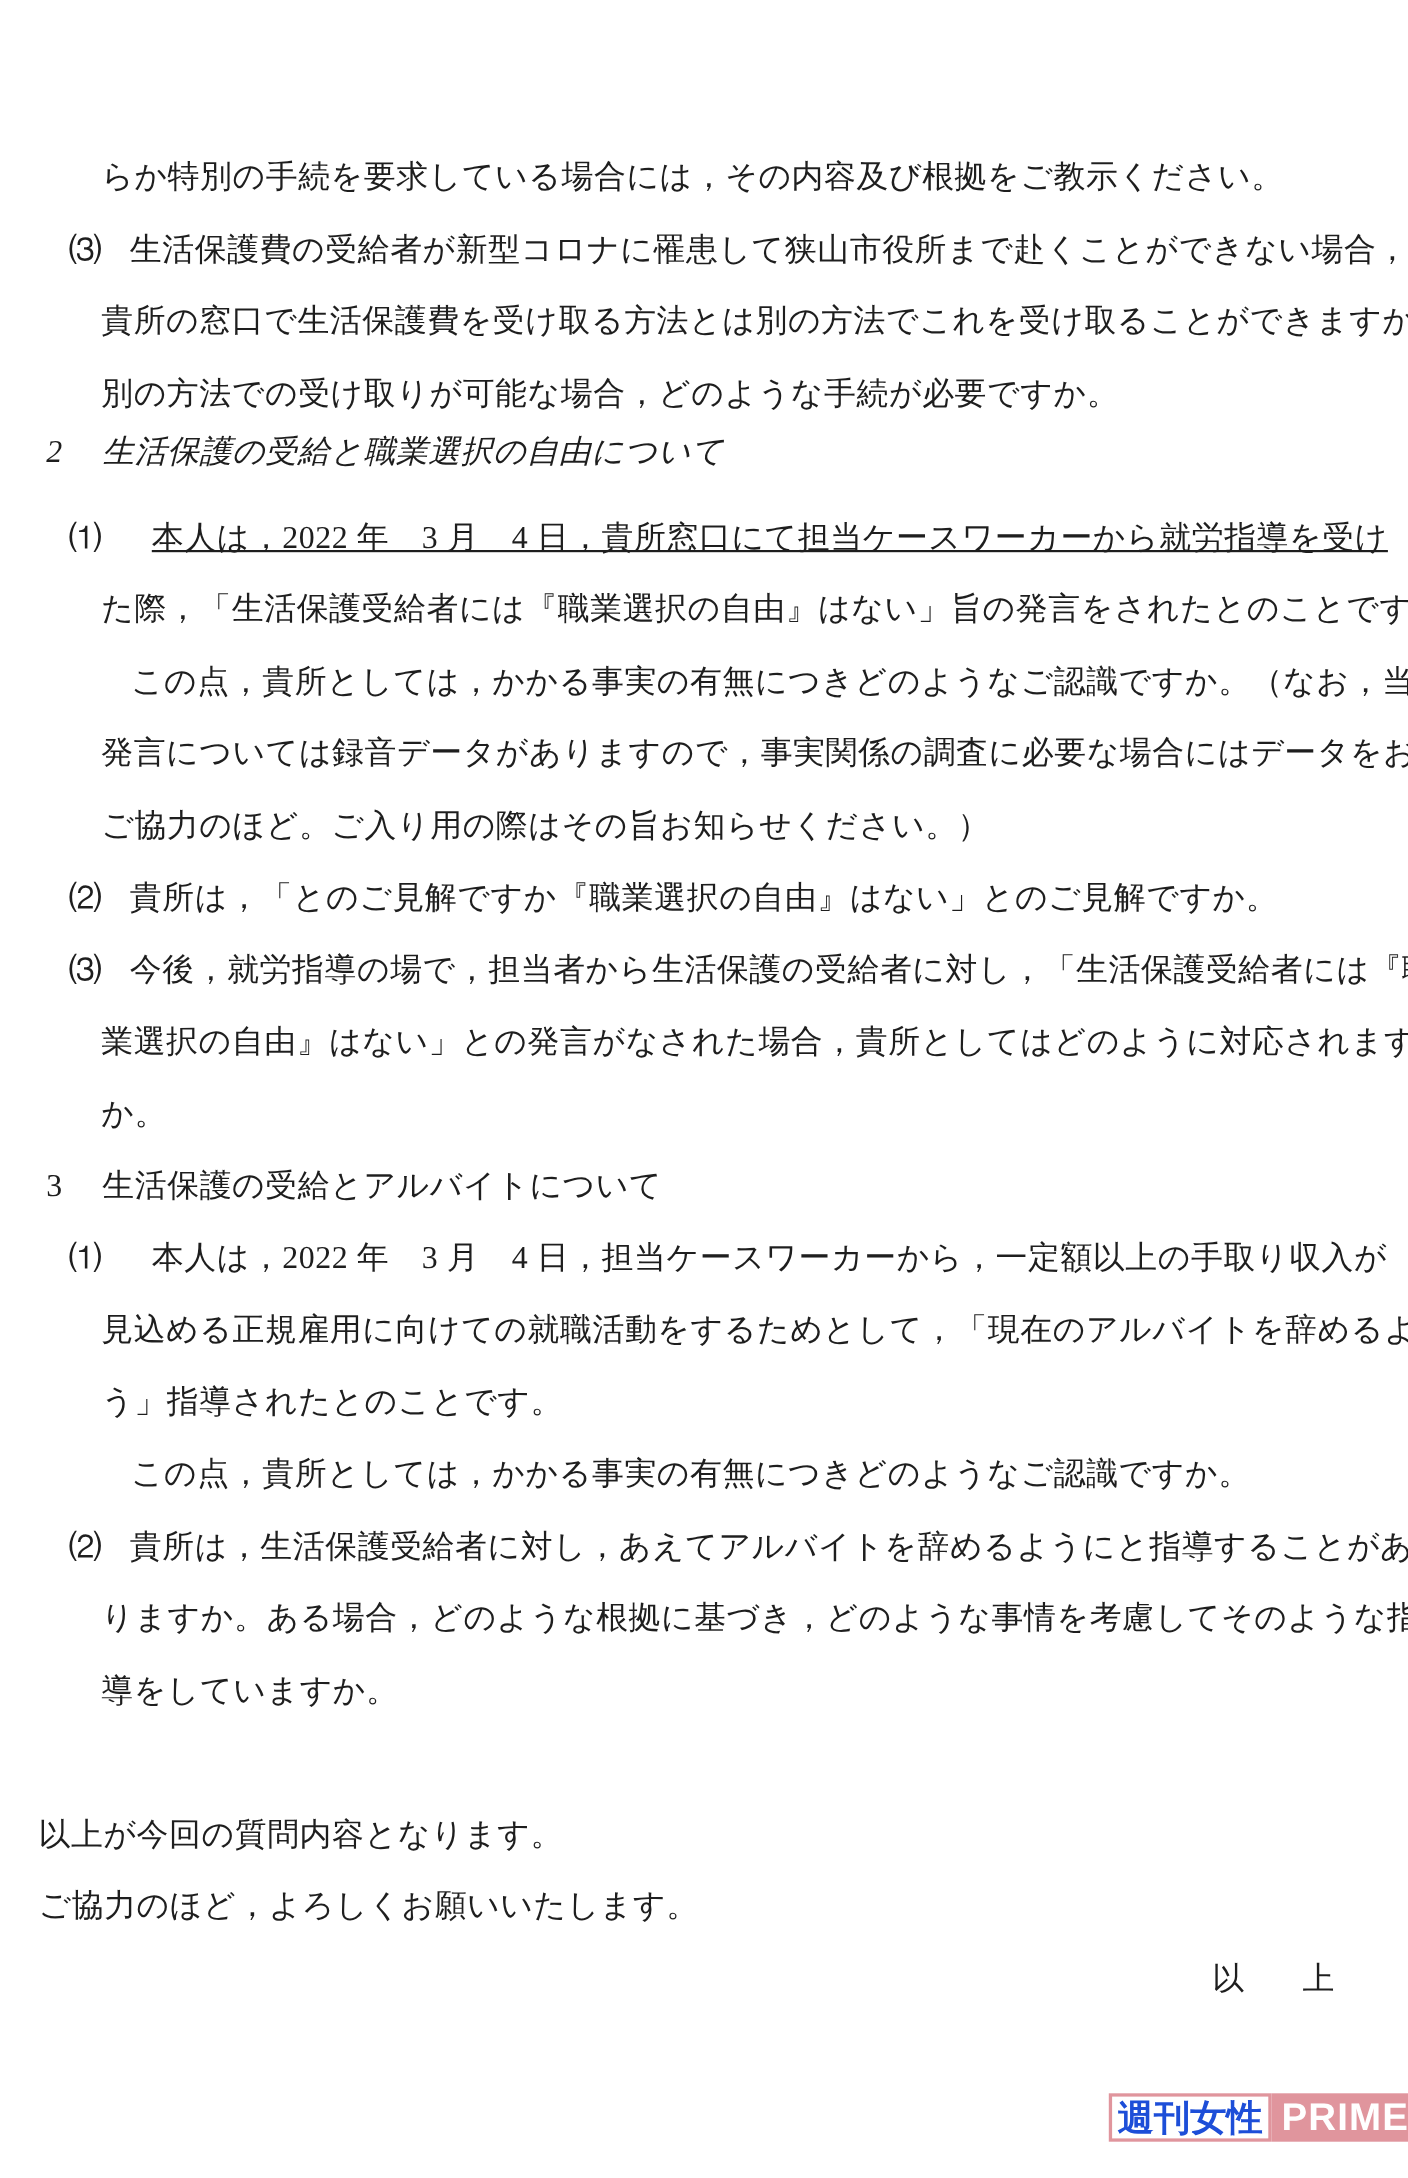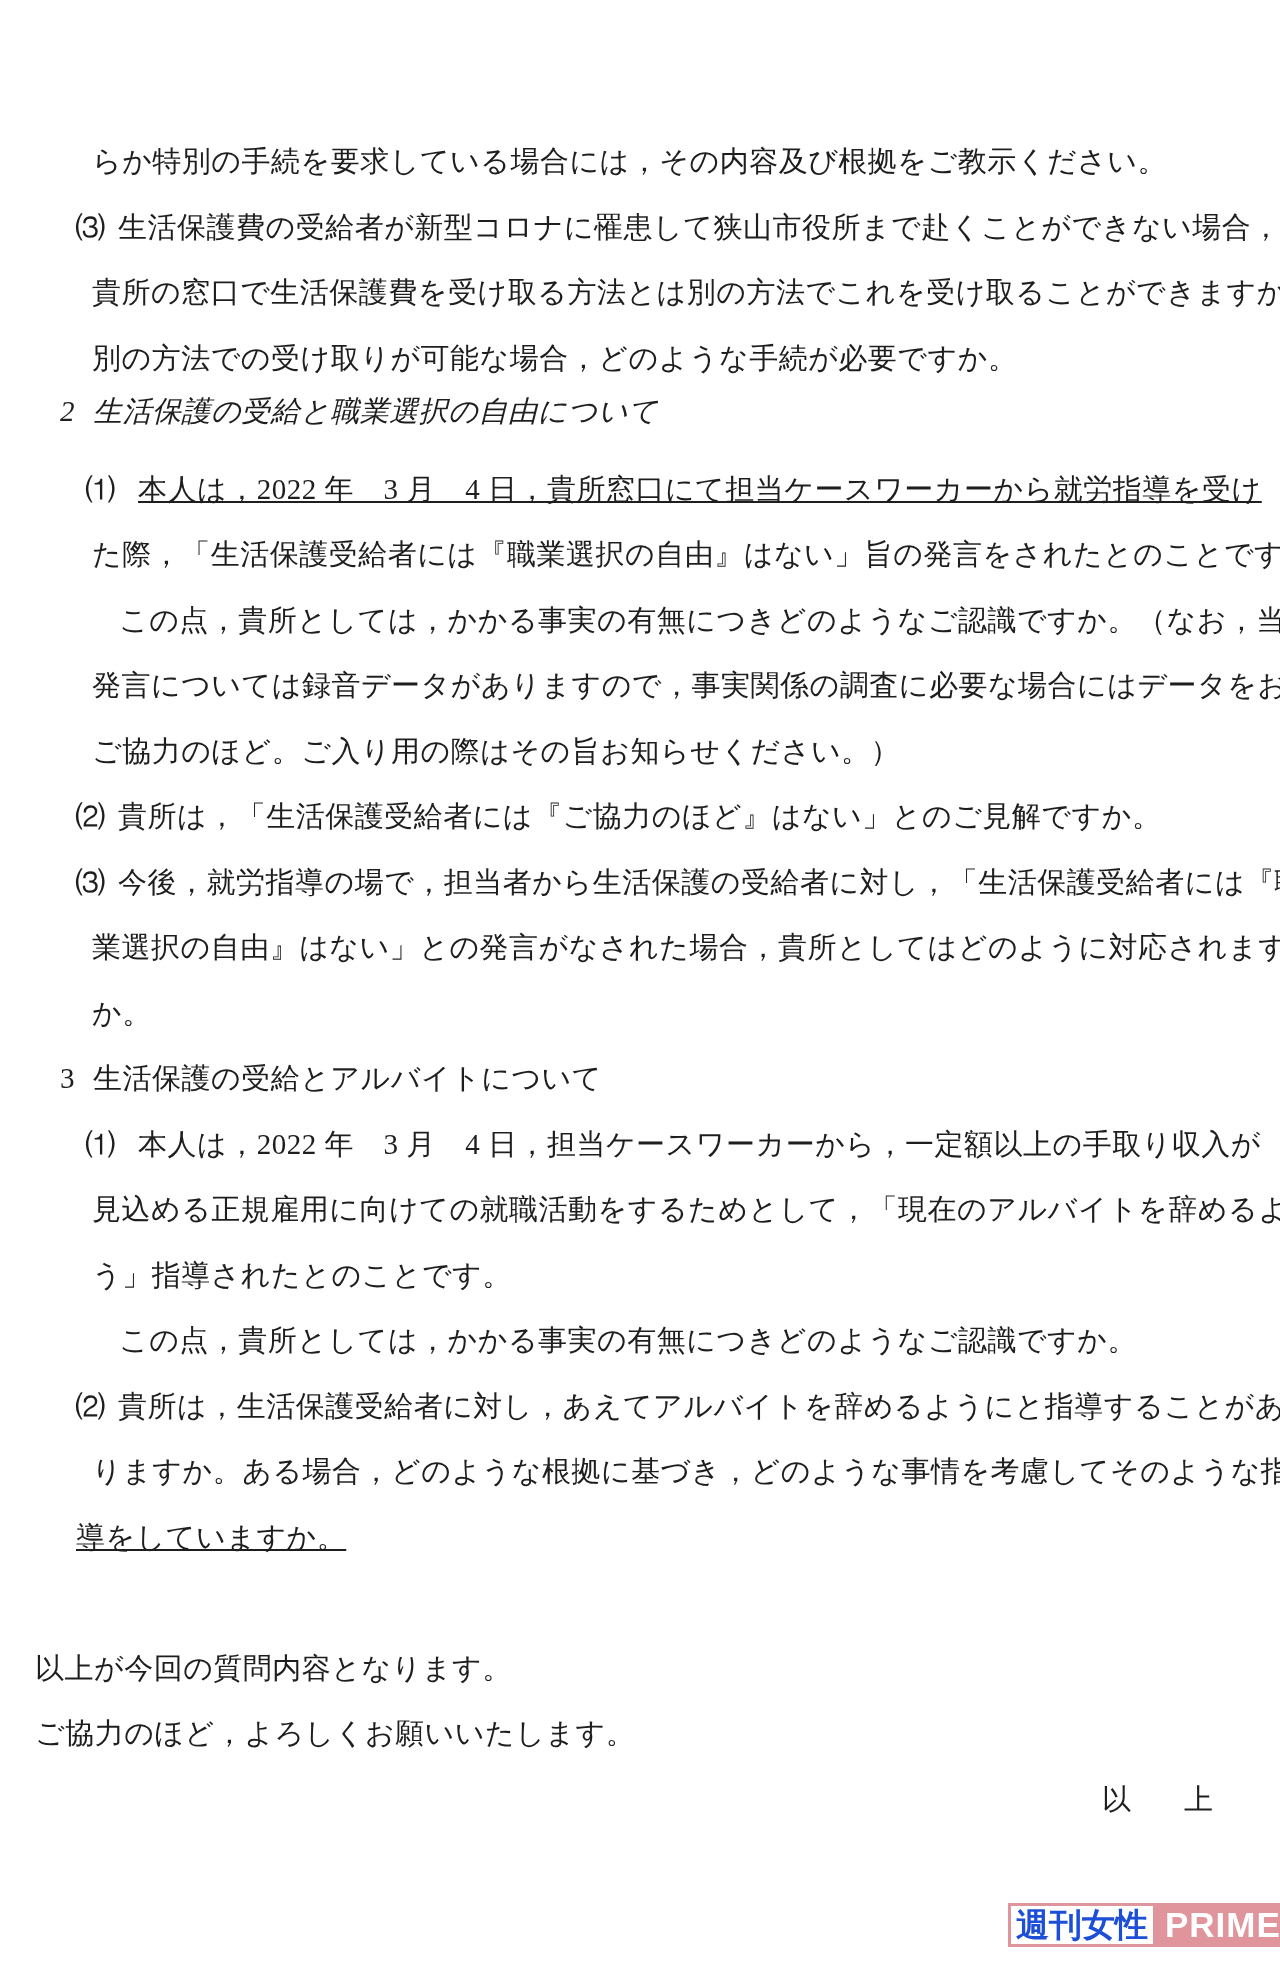--- a/index.html
+++ b/index.html
@@ -5,21 +5,20 @@
   html, body { margin: 0; padding: 0; background: #ffffff; }
   .page {
     position: relative;
     width: 1280px;
     height: 1980px;
     background: #ffffff;
     overflow: hidden;
     font-family: "Liberation Serif", "DejaVu Serif", serif;
     color: #1e1e1e;
     font-size: 29px;
-    text-align: center;
   }
   .line {
     position: absolute;
     height: 38px;
     line-height: 38px;
     white-space: pre;
     letter-spacing: 0.5px;
   }
   .marker { display: inline-block; vertical-align: top; }
   .indent-section .marker   { width: 51px; }
@@ -65,32 +64,32 @@
       <div class="line indent-cont" style="top: 142px; left: 92px;"><span>らか特別の手続を要求している場合には，その内容及び根拠をご教示ください。</span></div>
       <div class="line indent-item" style="top: 208px; left: 63px;"><span class="marker">⑶</span><span>生活保護費の受給者が新型コロナに罹患して狭山市役所まで赴くことができない場合，</span></div>
       <div class="line indent-cont" style="top: 273px; left: 92px;"><span>貴所の窓口で生活保護費を受け取る方法とは別の方法でこれを受け取ることができますか。</span></div>
       <div class="line indent-cont" style="top: 339px; left: 92px;"><span>別の方法での受け取りが可能な場合，どのような手続が必要ですか。</span></div>
       <div class="line indent-section" style="top: 392px; left: 42px; font-style: italic;"><span class="marker">2</span><span>生活保護の受給と職業選択の自由について</span></div>
       <div class="line indent-item-wide" style="top: 470px; left: 63px; text-decoration: underline;"><span class="marker">⑴</span><span>本人は，2022 年　3 月　4 日，貴所窓口にて担当ケースワーカーから就労指導を受け</span></div>
       <div class="line indent-cont" style="top: 535px; left: 92px;"><span>た際，「生活保護受給者には『職業選択の自由』はない」旨の発言をされたとのことです。</span></div>
       <div class="line indent-cont-indent" style="top: 601px; left: 119px;"><span>この点，貴所としては，かかる事実の有無につきどのようなご認識ですか。（なお，当該</span></div>
       <div class="line indent-cont" style="top: 666px; left: 92px;"><span>発言については録音データがありますので，事実関係の調査に必要な場合にはデータをお</span></div>
       <div class="line indent-cont" style="top: 732px; left: 92px;"><span>ご協力のほど。ご入り用の際はその旨お知らせください。）</span></div>
-      <div class="line indent-item" style="top: 797px; left: 63px;"><span class="marker">⑵</span><span>貴所は，「生活保護受給者には『ご協力のほど』はない」とのご見解ですか。</span></div>
+      <div class="line indent-item" style="top: 797px; left: 63px;"><span class="marker">⑵</span><span>貴所は，「とのご見解ですか『職業選択の自由』はない」とのご見解ですか。</span></div>
       <div class="line indent-item" style="top: 863px; left: 63px;"><span class="marker">⑶</span><span>今後，就労指導の場で，担当者から生活保護の受給者に対し，「生活保護受給者には『職</span></div>
       <div class="line indent-cont" style="top: 928px; left: 92px;"><span>業選択の自由』はない」との発言がなされた場合，貴所としてはどのように対応されます</span></div>
       <div class="line indent-cont" style="top: 994px; left: 92px;"><span>か。</span></div>
       <div class="line indent-section" style="top: 1059px; left: 42px;"><span class="marker">3</span><span>生活保護の受給とアルバイトについて</span></div>
       <div class="line indent-item-wide" style="top: 1125px; left: 63px;"><span class="marker">⑴</span><span>本人は，2022 年　3 月　4 日，担当ケースワーカーから，一定額以上の手取り収入が</span></div>
       <div class="line indent-cont" style="top: 1190px; left: 92px;"><span>見込める正規雇用に向けての就職活動をするためとして，「現在のアルバイトを辞めるよ</span></div>
       <div class="line indent-cont" style="top: 1256px; left: 92px;"><span>う」指導されたとのことです。</span></div>
       <div class="line indent-cont-indent" style="top: 1321px; left: 119px;"><span>この点，貴所としては，かかる事実の有無につきどのようなご認識ですか。</span></div>
       <div class="line indent-item" style="top: 1387px; left: 63px;"><span class="marker">⑵</span><span>貴所は，生活保護受給者に対し，あえてアルバイトを辞めるようにと指導することがあ</span></div>
       <div class="line indent-cont" style="top: 1452px; left: 92px;"><span>りますか。ある場合，どのような根拠に基づき，どのような事情を考慮してそのような指</span></div>
-      <div class="line indent-cont" style="top: 1518px; left: 76px; text-decoration: underline;"><span>導をしていますか。</span></div>
+      <div class="line indent-cont" style="top: 1518px; left: 92px;"><span>導をしていますか。</span></div>
       <div class="line indent-left" style="top: 1649px; left: 35px;"><span>以上が今回の質問内容となります。</span></div>
       <div class="line indent-left" style="top: 1714px; left: 35px; font-family: Liberation Serif, serif;"><span>ご協力のほど，よろしくお願いいたします。</span></div>
       <div class="line indent-signoff" style="top: 1780px; right: 55px;"><span>以　上</span></div>
     </div>
 
   <div class="watermark">
     <span class="wm-jp" style="border-color: rgb(224, 149, 157); color: #1d4ed8;">週刊女性</span>
     <span class="wm-en" style="background: rgb(224, 149, 157);">PRIME</span>
   </div>
 </div>

